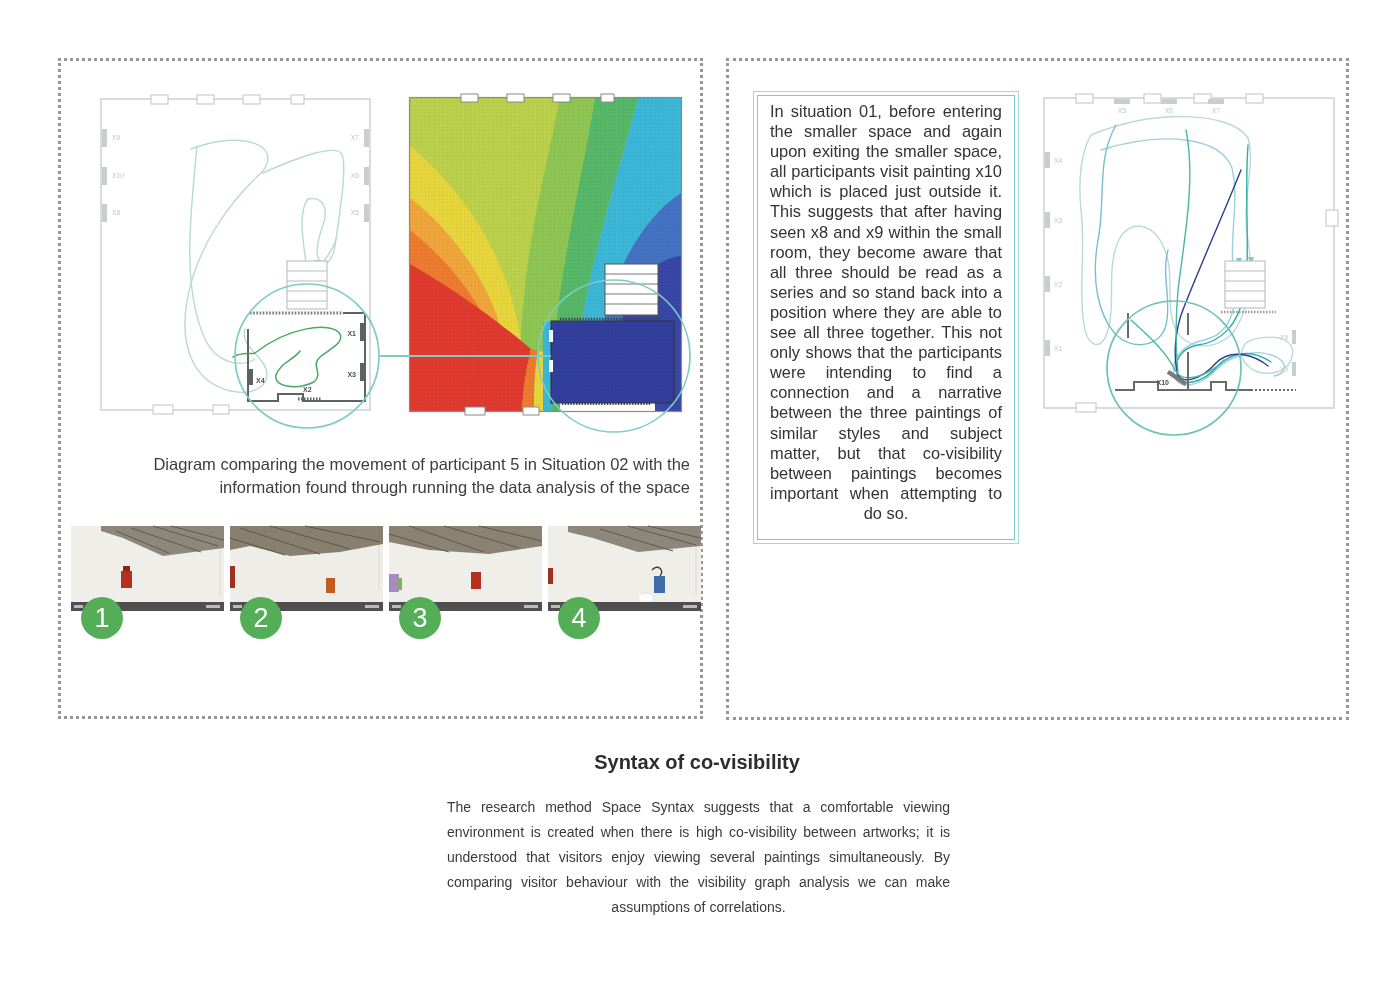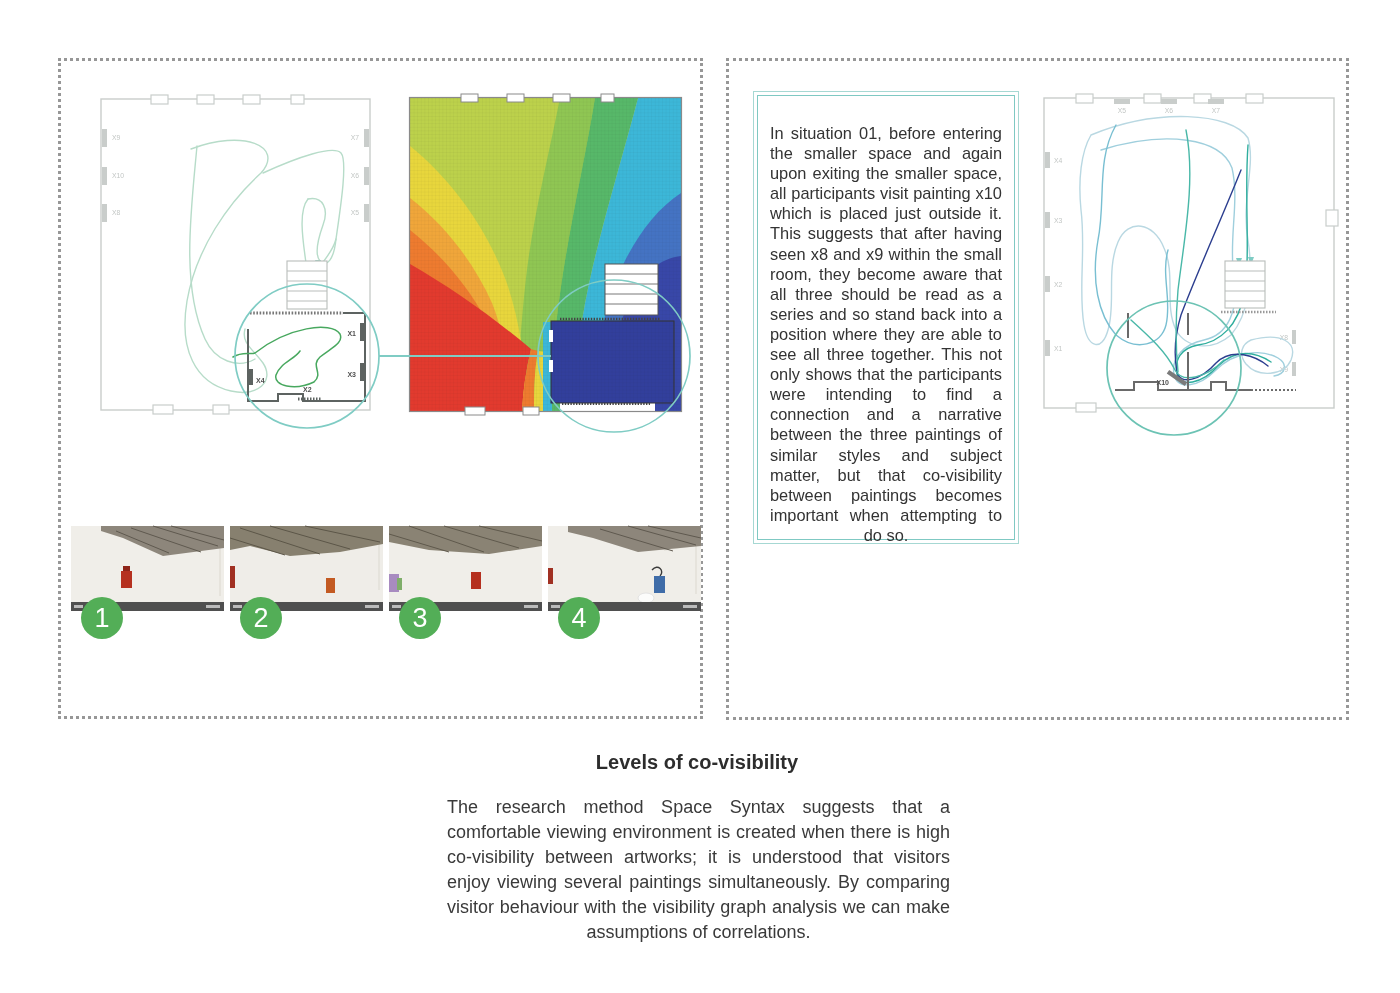--- a/index.html
+++ b/index.html
@@ -7,30 +7,30 @@
   .panel{position:absolute;border:3px dotted #979797;background:#fff;}
   #panel-left{left:58px;top:58px;width:639px;height:655px;}
   #panel-right{left:726px;top:58px;width:617px;height:656px;}
   .abs{position:absolute;}
   svg{overflow:visible;display:block;}
   .caption{font-size:16.5px;line-height:23px;text-align:right;color:#3d3d3d;}
   #caption1{left:70px;right:10px;top:392px;}
   #caption2{left:30px;right:10px;top:597px;}
   #caption-r{left:40px;right:24px;top:537px;}
   #textbox{left:24px;top:30px;width:266px;height:453px;border:1px solid #a6d8d3;padding:3px;box-sizing:border-box;}
-  #textbox-inner{border:1px solid #7fc9c3;height:100%;box-sizing:border-box;padding:27px 12px;
+  #textbox-inner{border:1px solid #7fc9c3;height:100%;box-sizing:border-box;padding:5px 12px;
     font-size:16.4px;line-height:20.1px;text-align:justify;text-align-last:center;color:#333;}
   #photo-strip{left:10px;top:465px;display:flex;gap:6px;}
   .photo{width:153px;height:85px;position:relative;background:#efede9;}
   .badge{position:absolute;width:42px;height:42px;border-radius:50%;background:#53ae57;color:#fff;
     display:flex;align-items:center;justify-content:center;font-size:27px;top:536px;}
   #badge-1{left:20px;} #badge-2{left:179px;} #badge-3{left:338px;} #badge-4{left:497px;}
   #connector{left:318px;top:294px;width:172px;border-top:2px solid #7fccc4;height:0;}
   #heading{left:397px;top:751px;width:600px;text-align:center;font-weight:bold;font-size:20px;color:#2d2d2d;}
-  #paragraph{left:447px;top:795px;width:503px;font-size:18px;line-height:25px;text-align:justify;text-align-last:center;color:#3a3a3a;}
+  #paragraph{left:447px;top:795px;width:503px;font-size:14px;line-height:25px;text-align:justify;text-align-last:center;color:#3a3a3a;}
   .planlabel{font-size:6.8px;fill:#c2c6c4;}
   .roomlabel{font-size:7px;font-weight:bold;fill:#4f4f4f;}
 </style>
 </head>
 <body>
 
 <div class="panel" id="panel-left">
 
   <svg class="abs" style="left:32px;top:30px;" width="285" height="327" viewBox="0 0 285 327">
     <rect x="8" y="8" width="269" height="311" fill="#fff" stroke="#c9cdcb" stroke-width="1.4"></rect>
@@ -151,20 +151,21 @@
       <rect x="150" y="3" width="17" height="8"></rect>
         <rect x="198" y="3" width="13" height="8"></rect>
       <rect x="62" y="316" width="20" height="8"></rect>
         <rect x="120" y="316" width="16" height="8"></rect>
     </g>
     <circle cx="211" cy="265" r="76" fill="none" stroke="#7fccc4" stroke-width="1.7"></circle>
   </svg>
 
   <div class="abs" id="connector"></div>
 
+  <div class="abs caption" id="caption1">Diagram comparing the movement of participant 5 in Situation 02 with the information found through running the data analysis of the space</div>
 
   <div class="abs" id="photo-strip">
     <div class="photo">
       <svg width="153" height="85" viewBox="0 0 153 85">
         <rect width="153" height="85" fill="#f0eee9"></rect>
         <path d="M118,24 L149,19 L149,70" stroke="#e2dfd7" stroke-width="1.5" fill="none"></path>
         <polygon points="30,0 153,0 153,22 92,30 52,12 30,5" fill="#8d867b"></polygon>
         <g stroke="#5f594f" stroke-width="1">
           <line x1="60" y1="2" x2="130" y2="26"></line>
             <line x1="82" y1="0" x2="147" y2="20"></line>
@@ -321,14 +322,14 @@
     <line x1="215" y1="300" x2="260" y2="300" stroke="#6a6a6a" stroke-width="2" stroke-dasharray="2,2"></line>
     <g transform="translate(141,288) rotate(-55)">
       <rect x="-2.2" y="-11" width="4.4" height="22" fill="#7a7a7a"></rect>
     </g>
     <text class="roomlabel" x="133" y="295" text-anchor="end">X10</text>
     <circle cx="138" cy="278" r="67" fill="none" stroke="#6cc3b4" stroke-width="1.7"></circle>
   </svg>
 
 </div>
 
-<div class="abs" id="heading">Levels of co-visibility</div>
+<div class="abs" id="heading">Syntax of co-visibility</div>
 <div class="abs" id="paragraph">The research method Space Syntax suggests that a comfortable viewing environment is created when there is high co-visibility between artworks; it is understood that visitors enjoy viewing several paintings simultaneously. By comparing visitor behaviour with the visibility graph analysis we can make assumptions of correlations.</div>
 
 </body></html>

